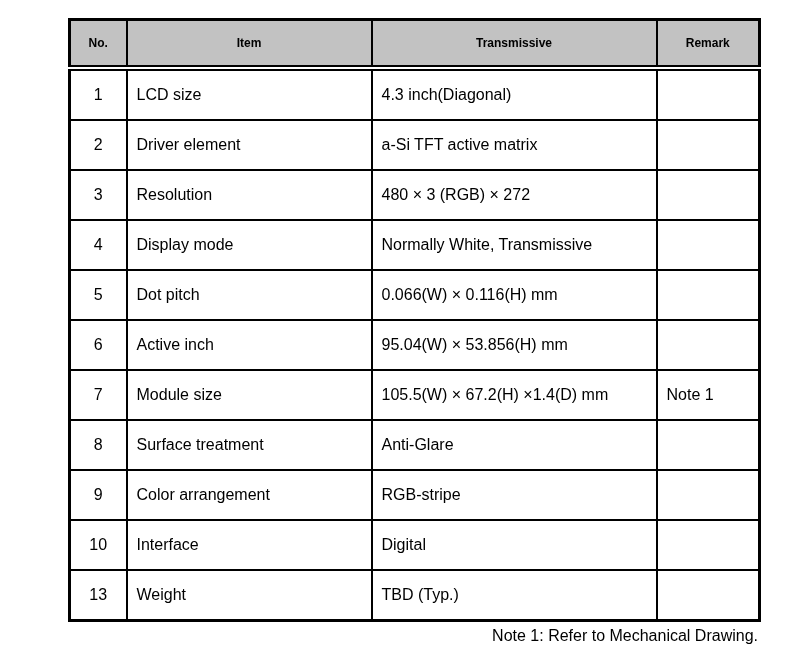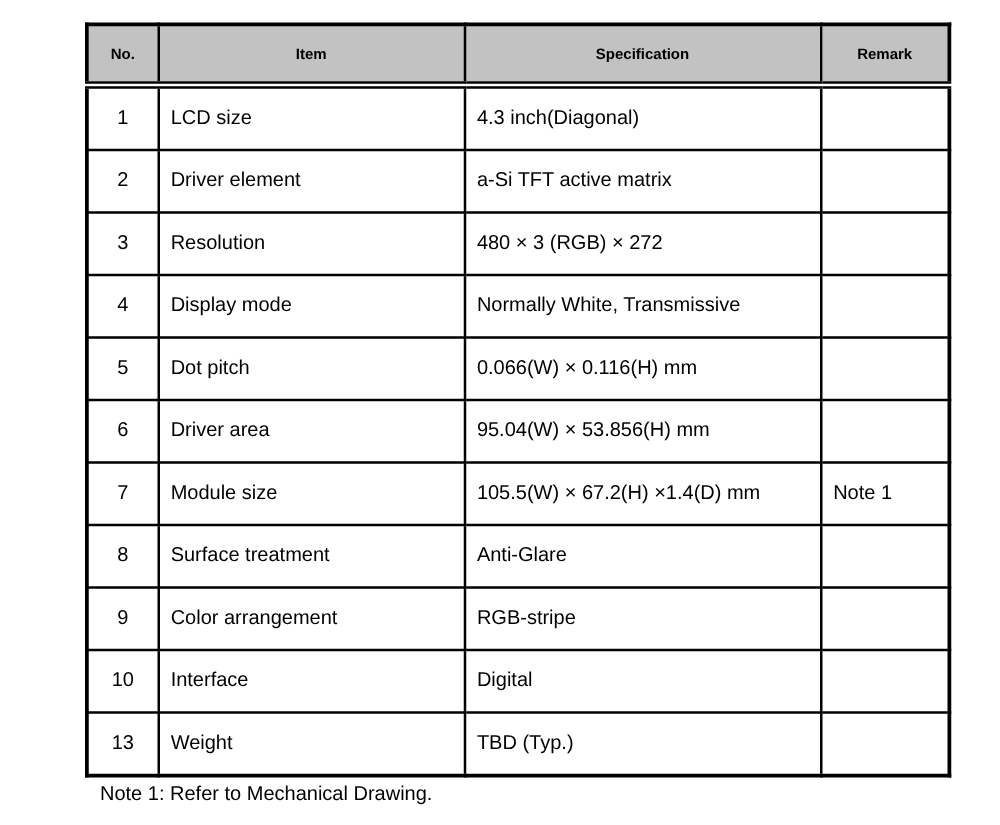--- a/index.html
+++ b/index.html
@@ -55,38 +55,39 @@
   }
   col.c-no     { width: 57px; }
   col.c-item   { width: 245px; }
   col.c-spec   { width: 285px; }
   col.c-remark { width: 103px; }
   .note {
     margin-top: 5px;
     padding-left: 12px;
     font-size: 16px;
     color: #000;
+    text-align: right;
   }
 </style>
 </head>
 <body>
 
 <div class="table-wrap">
   <table class="spec-table">
     <colgroup>
       <col class="c-no">
       <col class="c-item">
       <col class="c-spec">
       <col class="c-remark">
     </colgroup>
     <thead>
       <tr>
         <th>No.</th>
         <th>Item</th>
-        <th>Specification</th>
+        <th>Transmissive</th>
         <th>Remark</th>
       </tr>
     </thead>
     <tbody>
         <tr>
           <td class="col-no">1</td>
           <td class="col-item">LCD size</td>
           <td class="col-spec">4.3 inch(Diagonal)</td>
           <td class="col-remark"></td>
         </tr>
@@ -109,21 +110,21 @@
           <td class="col-remark"></td>
         </tr>
         <tr>
           <td class="col-no">5</td>
           <td class="col-item">Dot pitch</td>
           <td class="col-spec">0.066(W) × 0.116(H) mm</td>
           <td class="col-remark"></td>
         </tr>
         <tr>
           <td class="col-no">6</td>
-          <td class="col-item">Driver area</td>
+          <td class="col-item">Active inch</td>
           <td class="col-spec">95.04(W) × 53.856(H) mm</td>
           <td class="col-remark"></td>
         </tr>
         <tr>
           <td class="col-no">7</td>
           <td class="col-item">Module size</td>
           <td class="col-spec">105.5(W) × 67.2(H) ×1.4(D) mm</td>
           <td class="col-remark">Note 1</td>
         </tr>
         <tr>

